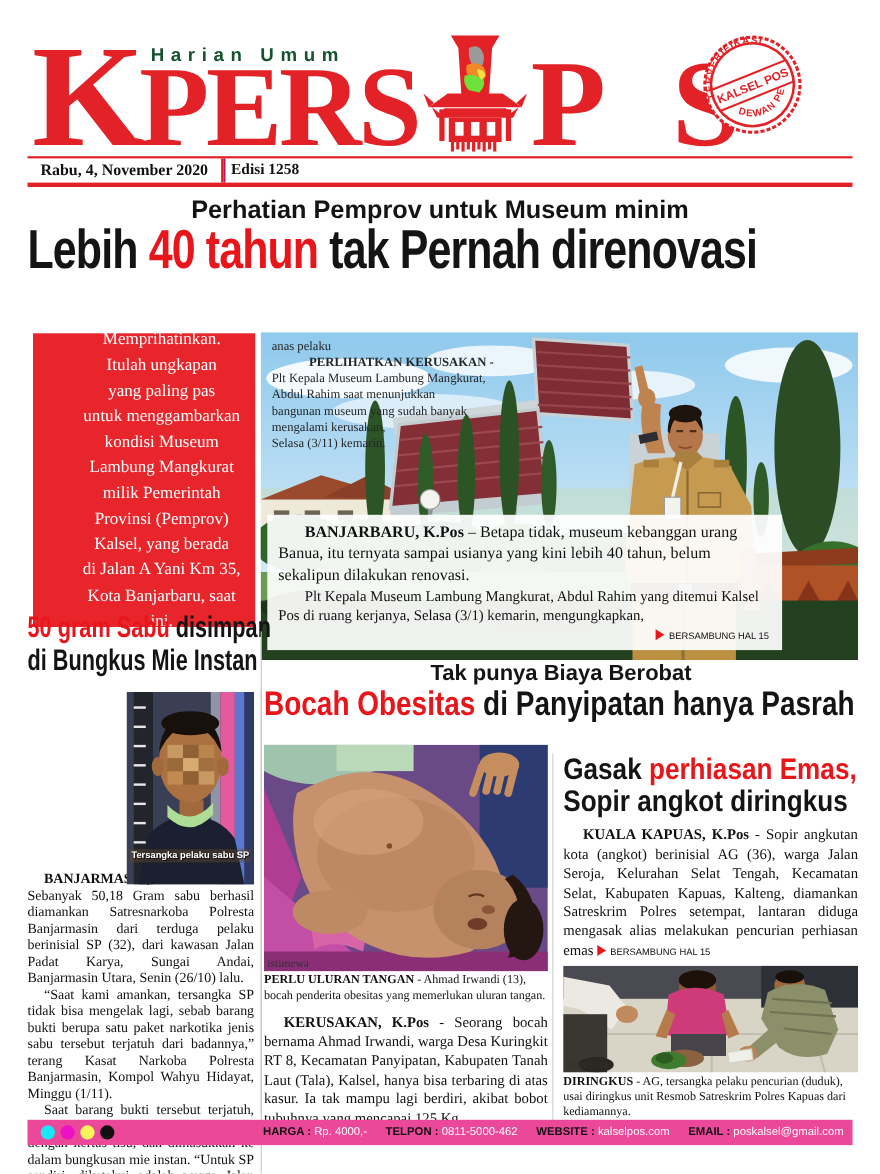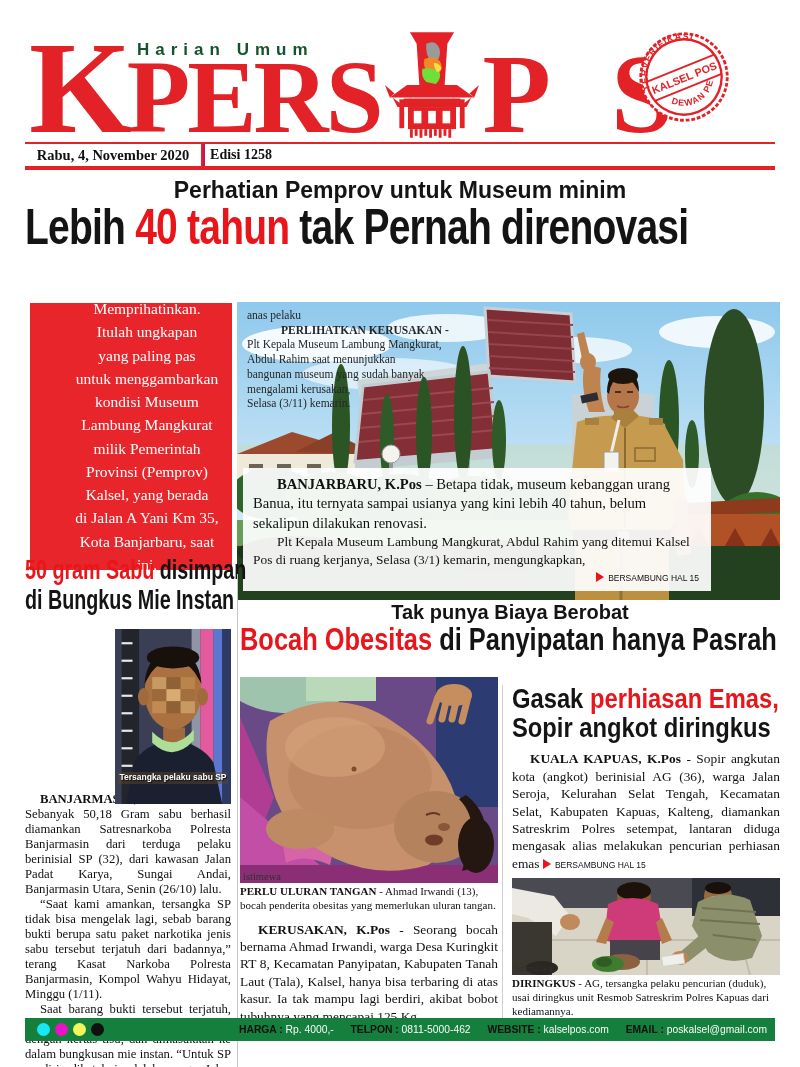--- a/index.html
+++ b/index.html
@@ -79,21 +79,21 @@
 
   
   .theft { left:502px; top:685px; width:278px; border-left:1px solid #d0d0d0; padding-left:9px; }
   .theft-hl { text-align:left; line-height:1.08; }
   .theft-hl .squeeze { display:inline-block; white-space:nowrap; font-size:27px; transform:scaleX(0.88); transform-origin:left center; }
   .theft-article { margin-top:7px; font-size:13.4px; line-height:1.3; text-align:justify; }
 
   .vsep1 { left:237px; top:574px; width:1px; height:438px; background:#c6c6c6; }
 
   
-  .footerbar { left:25px; top:1018px; width:750px; height:23px; background:#15803d; display:flex; align-items:center; }
+  .footerbar { left:25px; top:1018px; width:750px; height:23px; background:#ec4899; display:flex; align-items:center; }
   .dots { display:flex; gap:5px; margin-left:12px; }
   .dot { width:13px; height:13px; border-radius:50%; }
   .dot.c { background:#18e8f5; } .dot.m { background:#ea12c4; } .dot.y { background:#f5f55a; } .dot.k { background:#101010; }
   .footer-info { margin-left:auto; padding-right:8px; font-family:"Liberation Sans", sans-serif; font-size:10.3px; white-space:nowrap; }
   .footer-info .lbl { font-weight:bold; color:#101010; }
   .footer-info .val { color:#fafafa; margin-right:14px; }
   .footer-info .val:last-child { margin-right:0; }
 </style>
 </head>
 <body>

